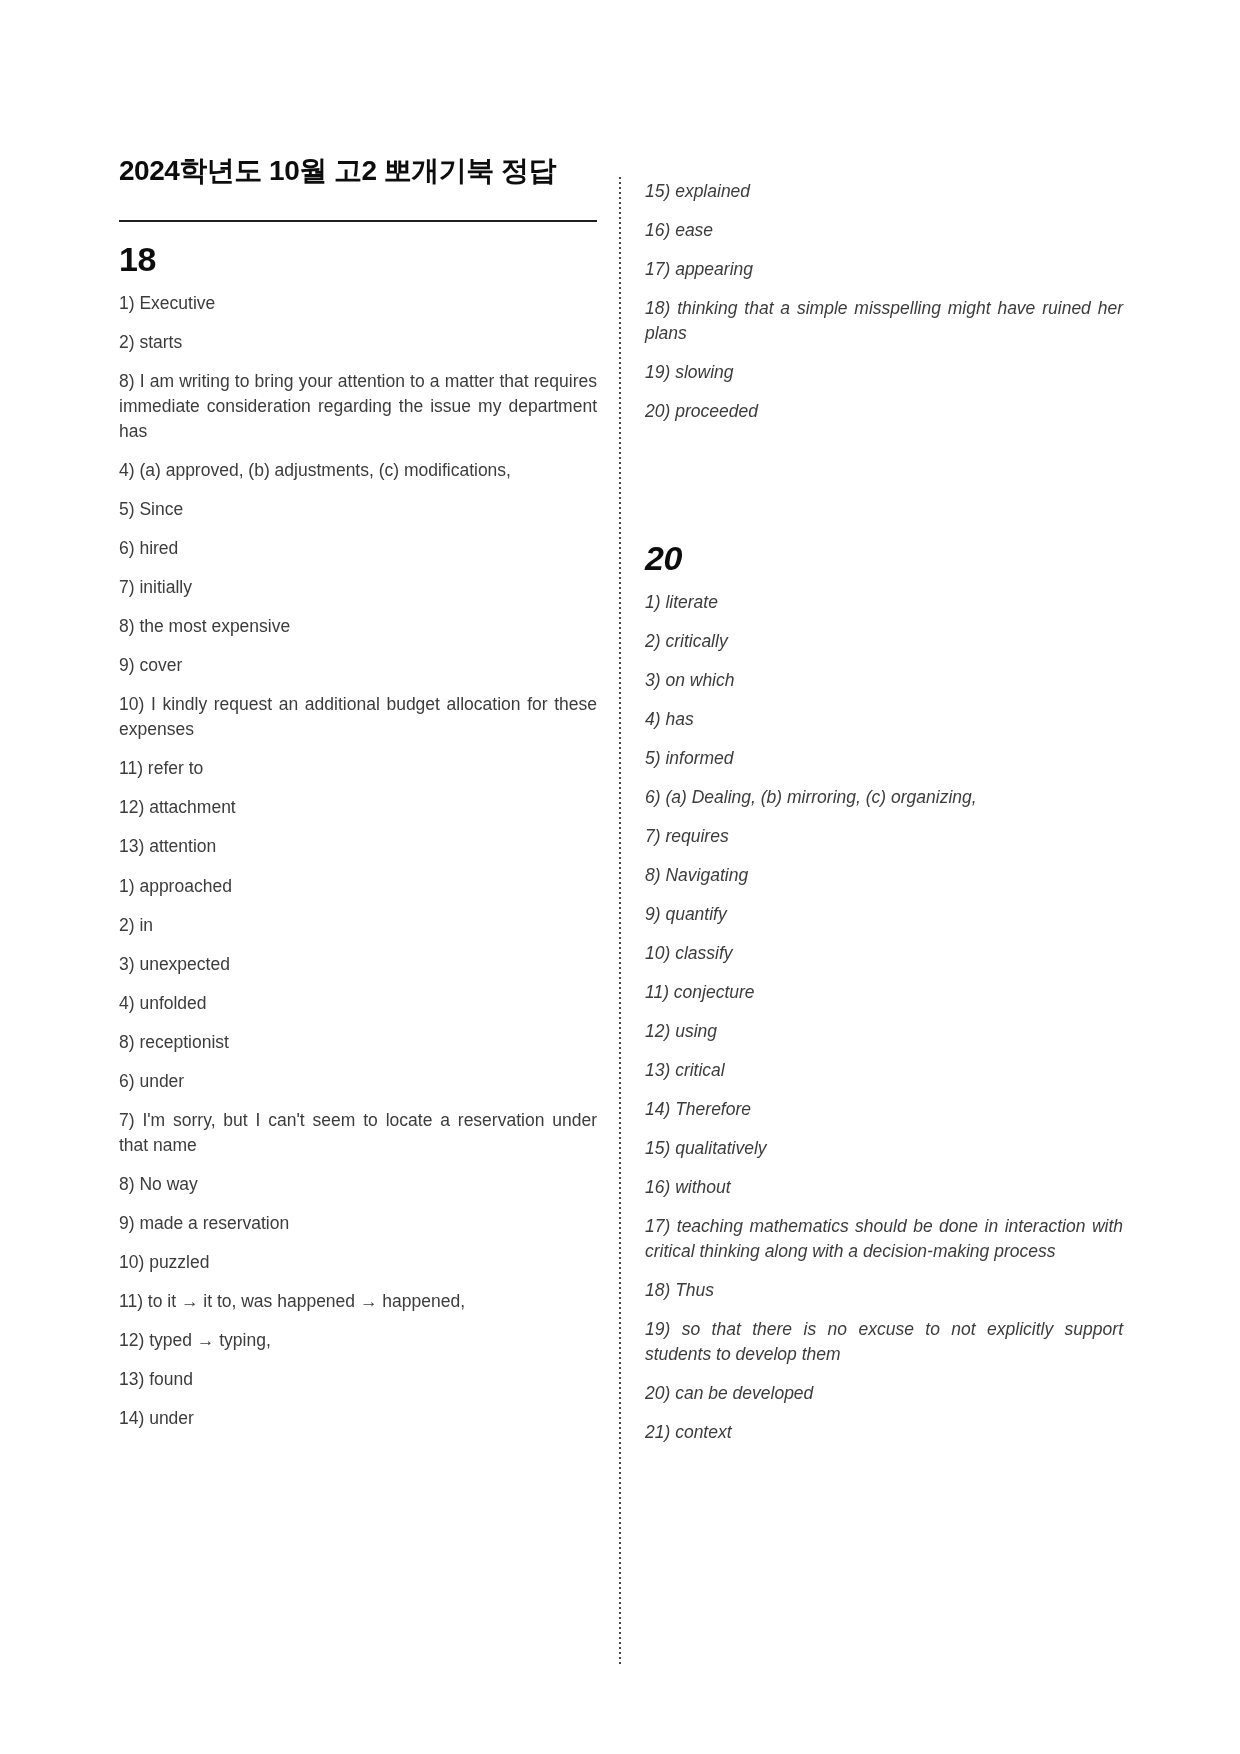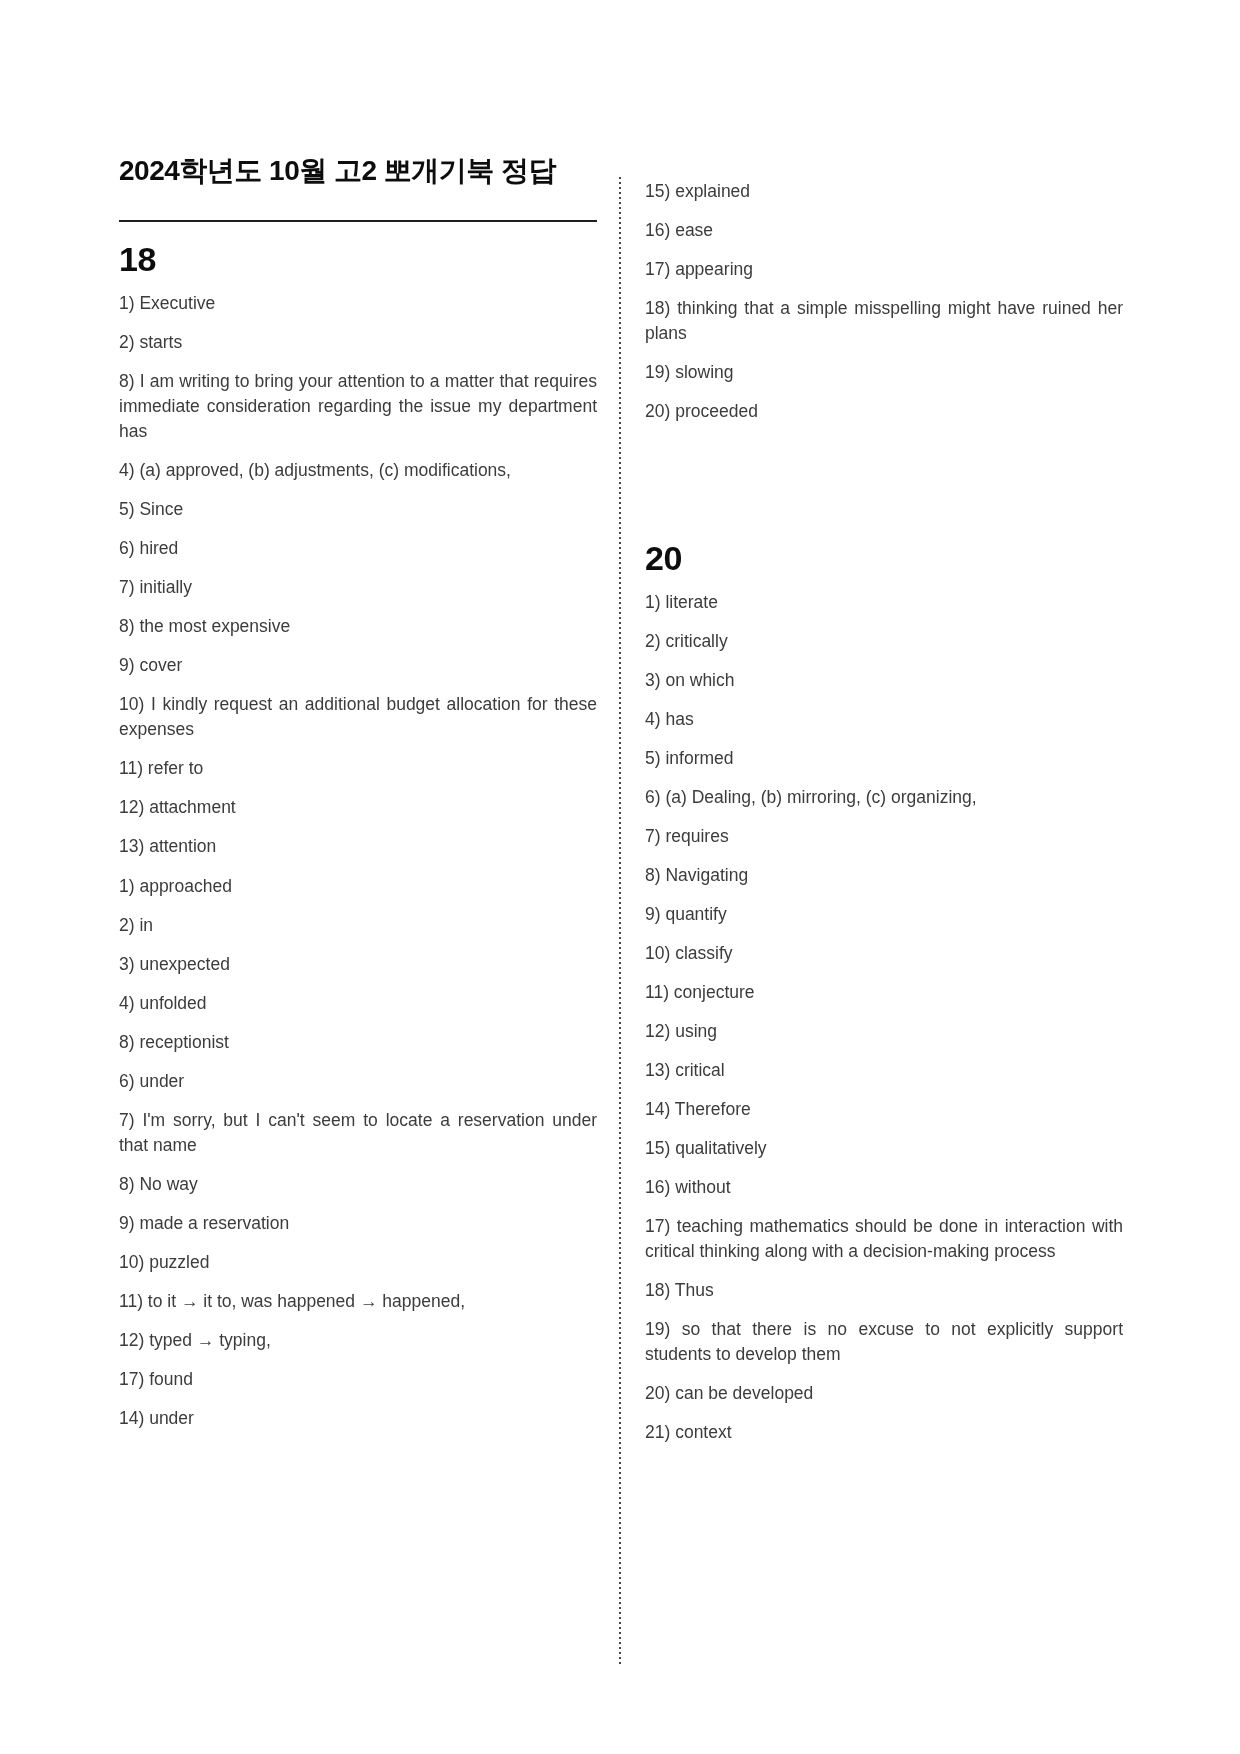--- a/index.html
+++ b/index.html
@@ -14,21 +14,21 @@
     overflow: hidden;
     font-family: "Liberation Sans", "DejaVu Sans", sans-serif;
     -webkit-font-smoothing: antialiased;
   }
   .col {
     position: absolute;
     top: 0;
     width: 478px;
   }
   .col-left  { left: 119px; }
-  .col-right { left: 645px; padding-top: 179px; }
+  .col-right { left: 645px; padding-top: 179px; font-style: italic; }
 
   .masthead { padding-top: 156px; }
   .doc-title {
     font-size: 28px;
     line-height: 30px;
     font-weight: 800;
     letter-spacing: -0.5px;
     color: #0d0d0d;
     text-align: left;
     white-space: nowrap;
@@ -102,21 +102,21 @@
         <p class="item">3) unexpected</p>
         <p class="item">4) unfolded</p>
         <p class="item">8) receptionist</p>
         <p class="item">6) under</p>
         <p class="item">7) I'm sorry, but I can't seem to locate a reservation under that name</p>
         <p class="item">8) No way</p>
         <p class="item">9) made a reservation</p>
         <p class="item">10) puzzled</p>
         <p class="item">11) to it → it to, was happened → happened,</p>
         <p class="item">12) typed → typing,</p>
-        <p class="item">17) found</p>
+        <p class="item">13) found</p>
         <p class="item">14) under</p>
       </div>
     </div>
 </div>
 
 <div class="col col-right">
   <div class="blocks">
       <div class="answers">
         <p class="item">15) explained</p>
         <p class="item">16) ease</p>

